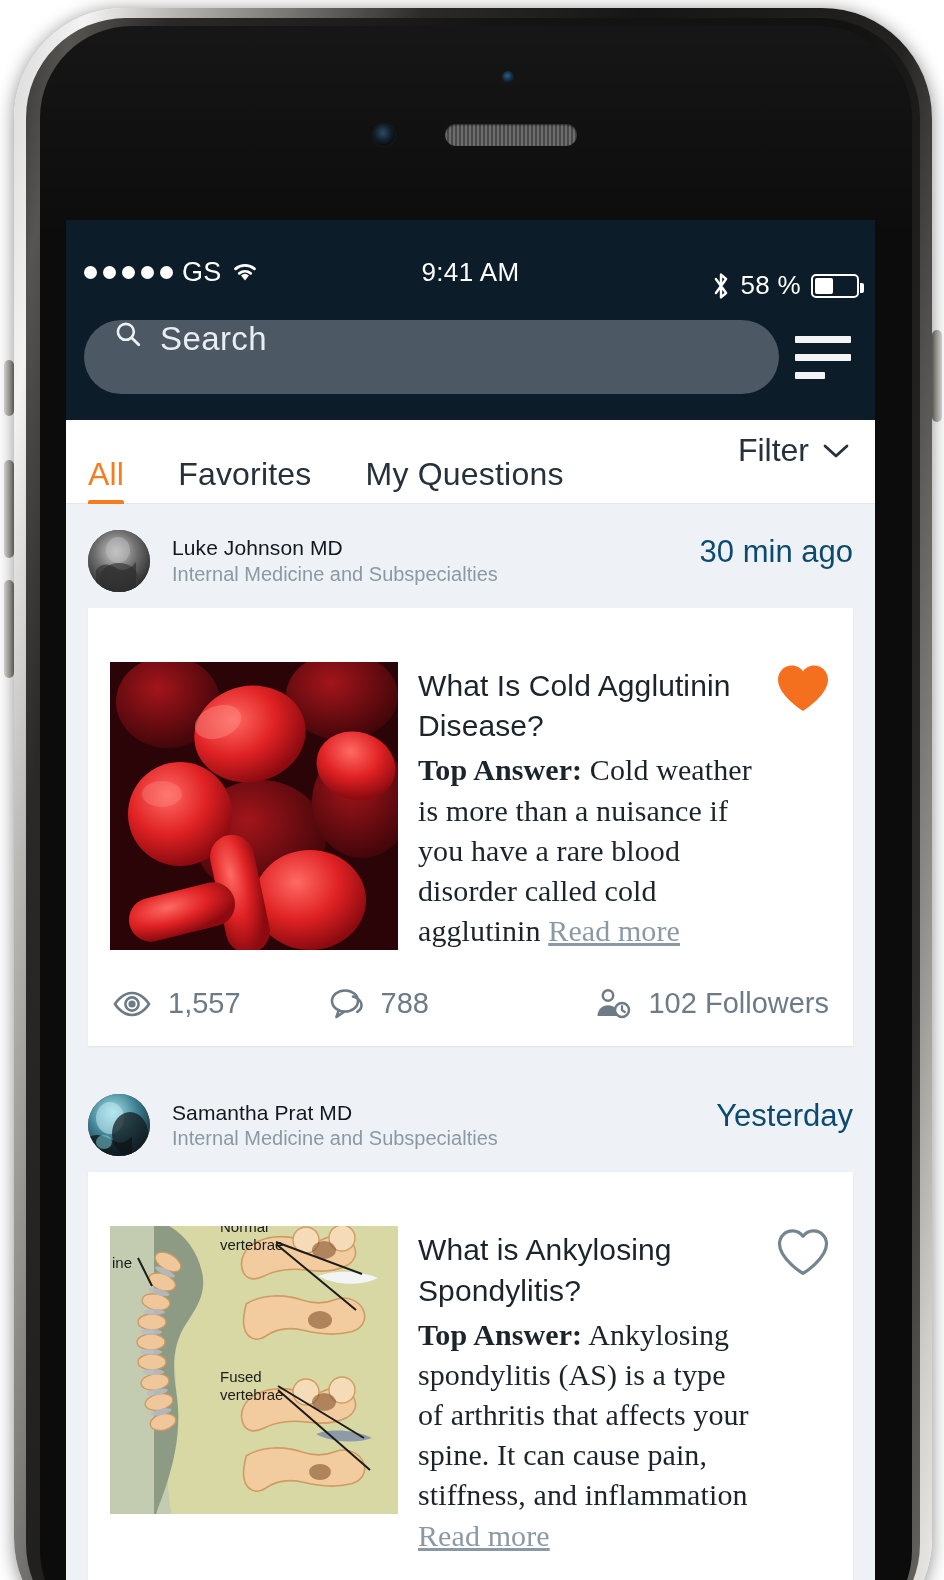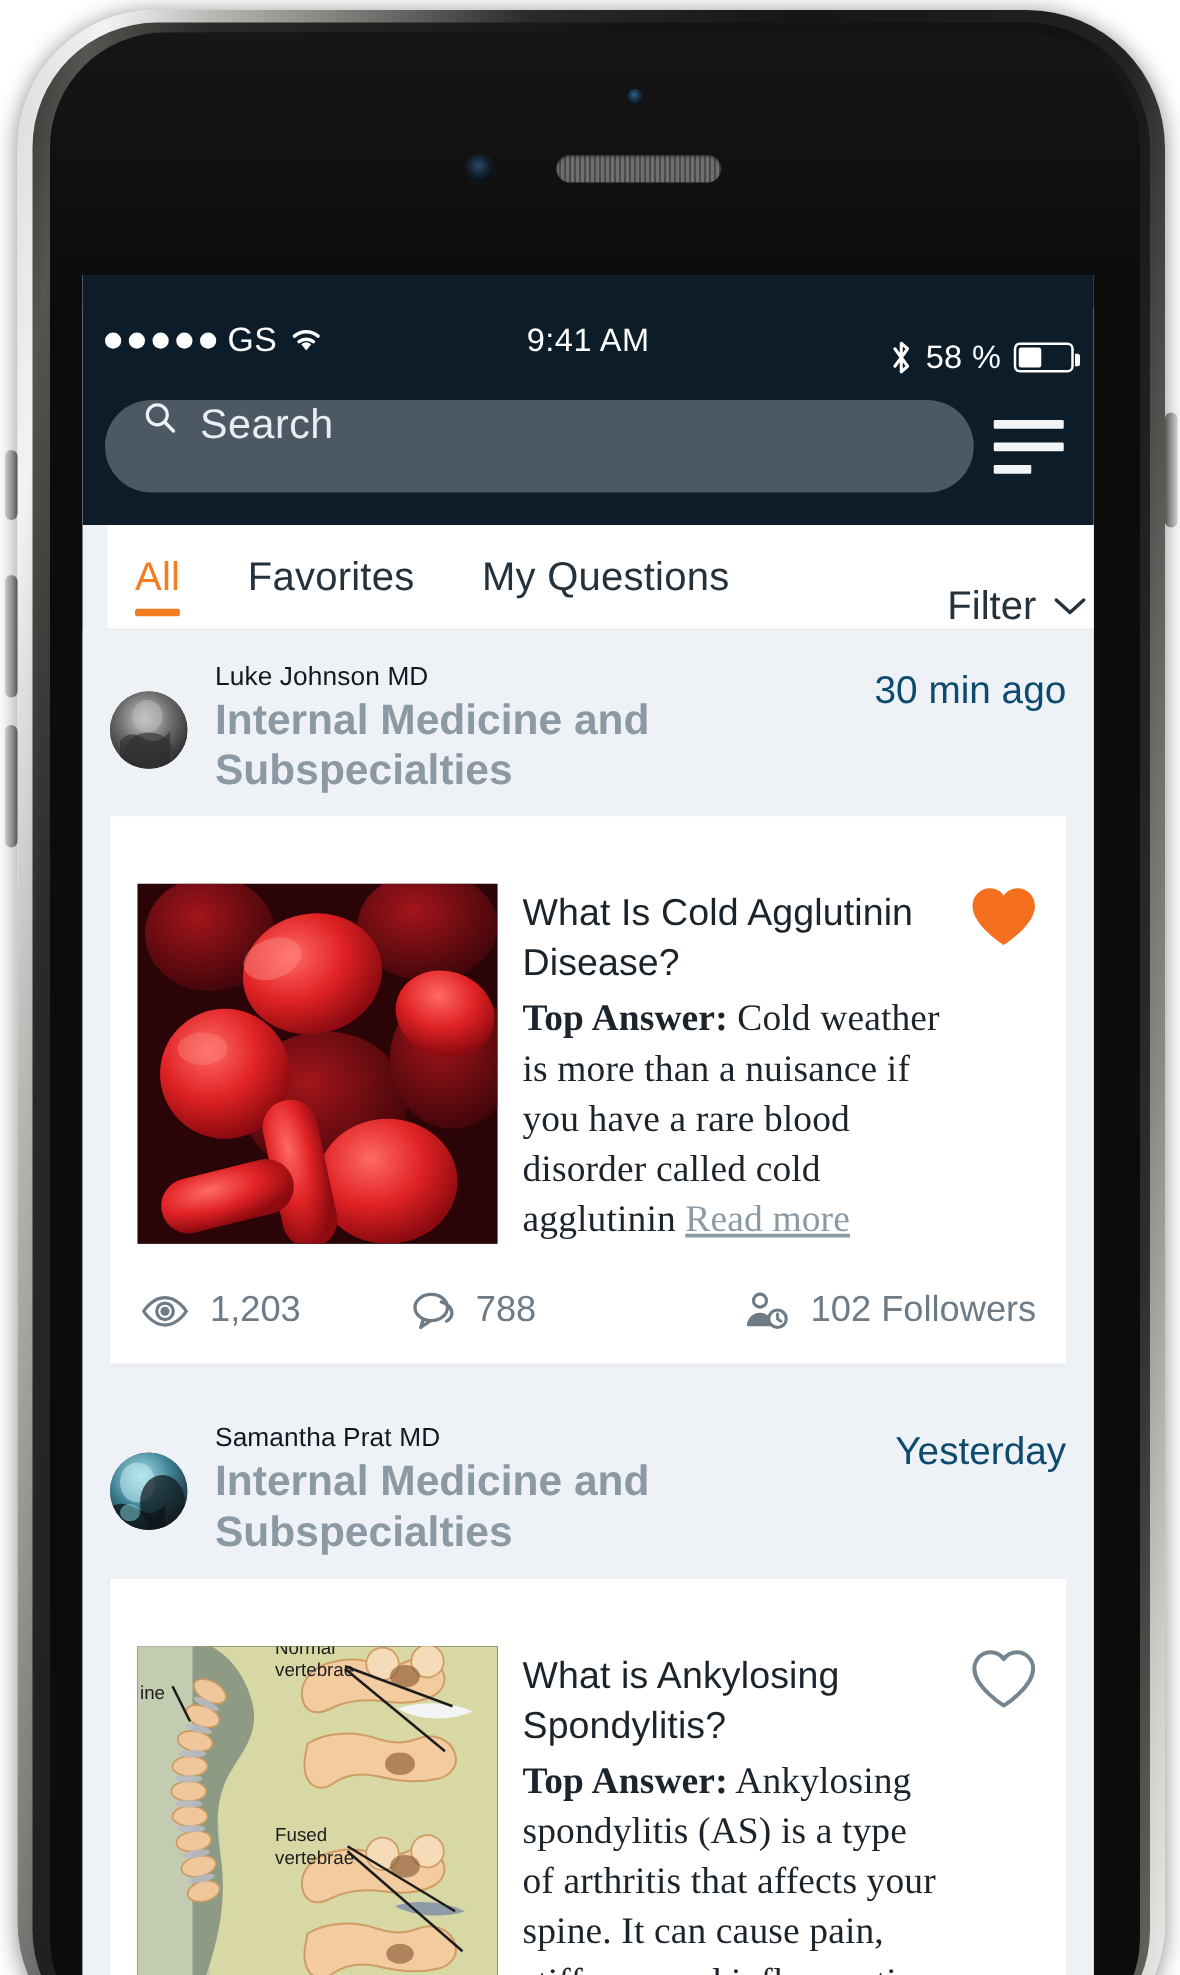--- a/index.html
+++ b/index.html
@@ -184,24 +184,23 @@
   }
   .hamburger span { display:block; height: 7px; background:#f2f4f6; border-radius: 1px; }
   .hamburger span:nth-child(1){ width: 56px; }
   .hamburger span:nth-child(2){ width: 56px; }
   .hamburger span:nth-child(3){ width: 30px; }
 
   
   .tab-bar {
     position: absolute; left: 0; top: 200px; width: 100%; height: 84px;
     background: #ffffff;
-    display: flex; align-items: flex-end;
-    padding: 0 22px;
+    display: flex; align-items: flex-start;
+    padding: 12px 22px;
     border-bottom: 1px solid #e3e8ec;
-    margin-left: 20px;
   }
   .tab {
     font-size: 32px; color: #25313b; cursor: pointer;
     position: relative; height: 84px; display: flex; align-items: center;
     margin-right: 54px; letter-spacing: .2px;
   }
   .tab.active { color: #f47d20; }
   .tab.active::after {
     content: ""; position: absolute; left: 0; right: 0; bottom: 10px;
     height: 6px; background: #f47d20; border-radius: 2px;
@@ -225,21 +224,21 @@
     padding: 26px 22px 16px 22px;
   }
   .avatar {
     width: 62px; height: 62px; border-radius: 50%;
     flex: 0 0 auto; margin-right: 22px; overflow: hidden;
     background: #555; position: relative;
   }
   .avatar svg { display: block; width: 100%; height: 100%; }
   .author-block { flex: 1 1 auto; min-width: 0; }
   .author-name { font-size: 21px; color: #111820; line-height: 1.12; letter-spacing: .1px; }
-  .author-specialty { font-size: 34px; color: #8b99a5; line-height: 1.2; margin-top: 2px; font-weight: bold; }
+  .author-specialty { font-size: 20px; color: #8b99a5; line-height: 1.2; margin-top: 2px; }
   .post-time { font-size: 31px; color: #0c4a6e; flex: 0 0 auto; margin-left: 16px; align-self: flex-start; padding-top: 4px; }
 
   .card {
     background: #ffffff;
     margin: 0 22px;
     padding: 22px 22px 0 22px;
     box-shadow: 0 1px 2px rgba(20,40,60,.06);
   }
   .card-body { display: flex; align-items: flex-start; margin-top: 32px; }
   .thumb {
@@ -441,21 +440,21 @@
             </div>
           </div>
 
           <div class="card-stats">
             <div class="stat">
               <svg width="40" height="28" viewBox="0 0 40 28">
                 <path d="M20 3C9.5 3 3 14 3 14s6.5 11 17 11 17-11 17-11S30.5 3 20 3z" stroke="#6d7b87" stroke-width="2.6" fill="none"></path>
                 <circle cx="20" cy="14" r="6.6" stroke="#6d7b87" stroke-width="2.6" fill="none"></circle>
                 <circle cx="20" cy="14" r="3.6" fill="#6d7b87"></circle>
               </svg>
-              <span>1,203</span>
+              <span>1,557</span>
             </div>
             <div class="stat">
               <svg width="36" height="32" viewBox="0 0 36 32">
                 <ellipse cx="16" cy="13" rx="13" ry="10.5" stroke="#6d7b87" stroke-width="2.6" fill="none"></ellipse>
                 <path d="M10 21.5L7.5 29l8-5.5" stroke="#6d7b87" stroke-width="2.6" fill="none" stroke-linejoin="round"></path>
                 <path d="M24 8.5c5 1.4 8.5 5 8.5 8.8 0 2.6-1.6 5-4.2 6.6" stroke="#6d7b87" stroke-width="2.6" fill="none" stroke-linecap="round"></path>
               </svg>
               <span>788</span>
             </div>
             <div class="stat stat-followers">

